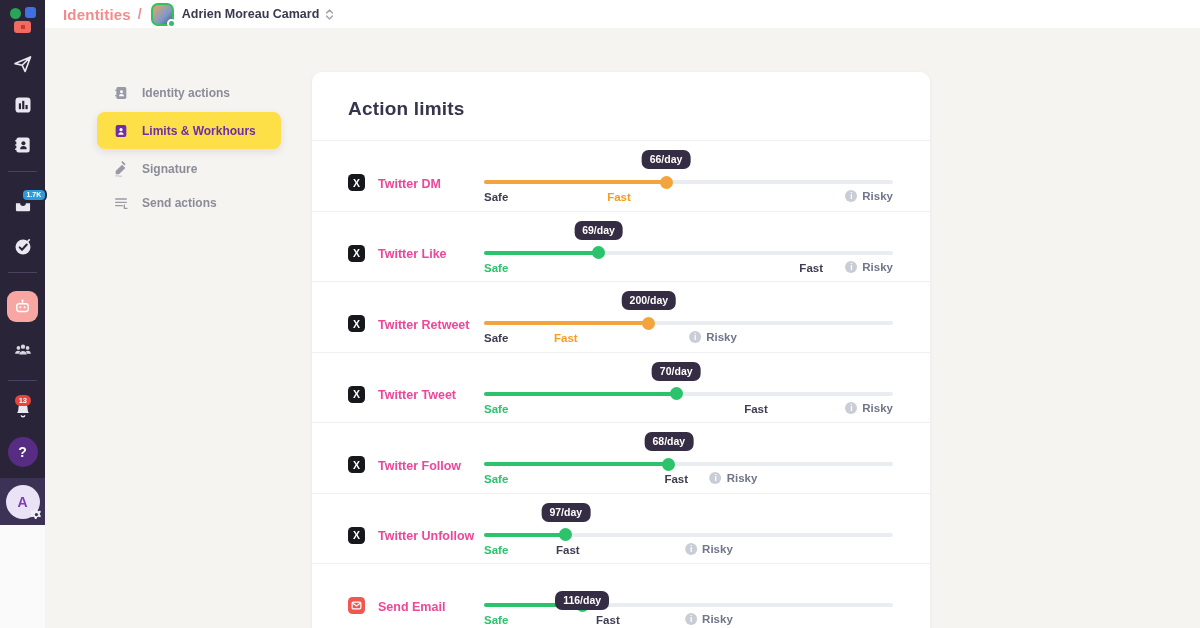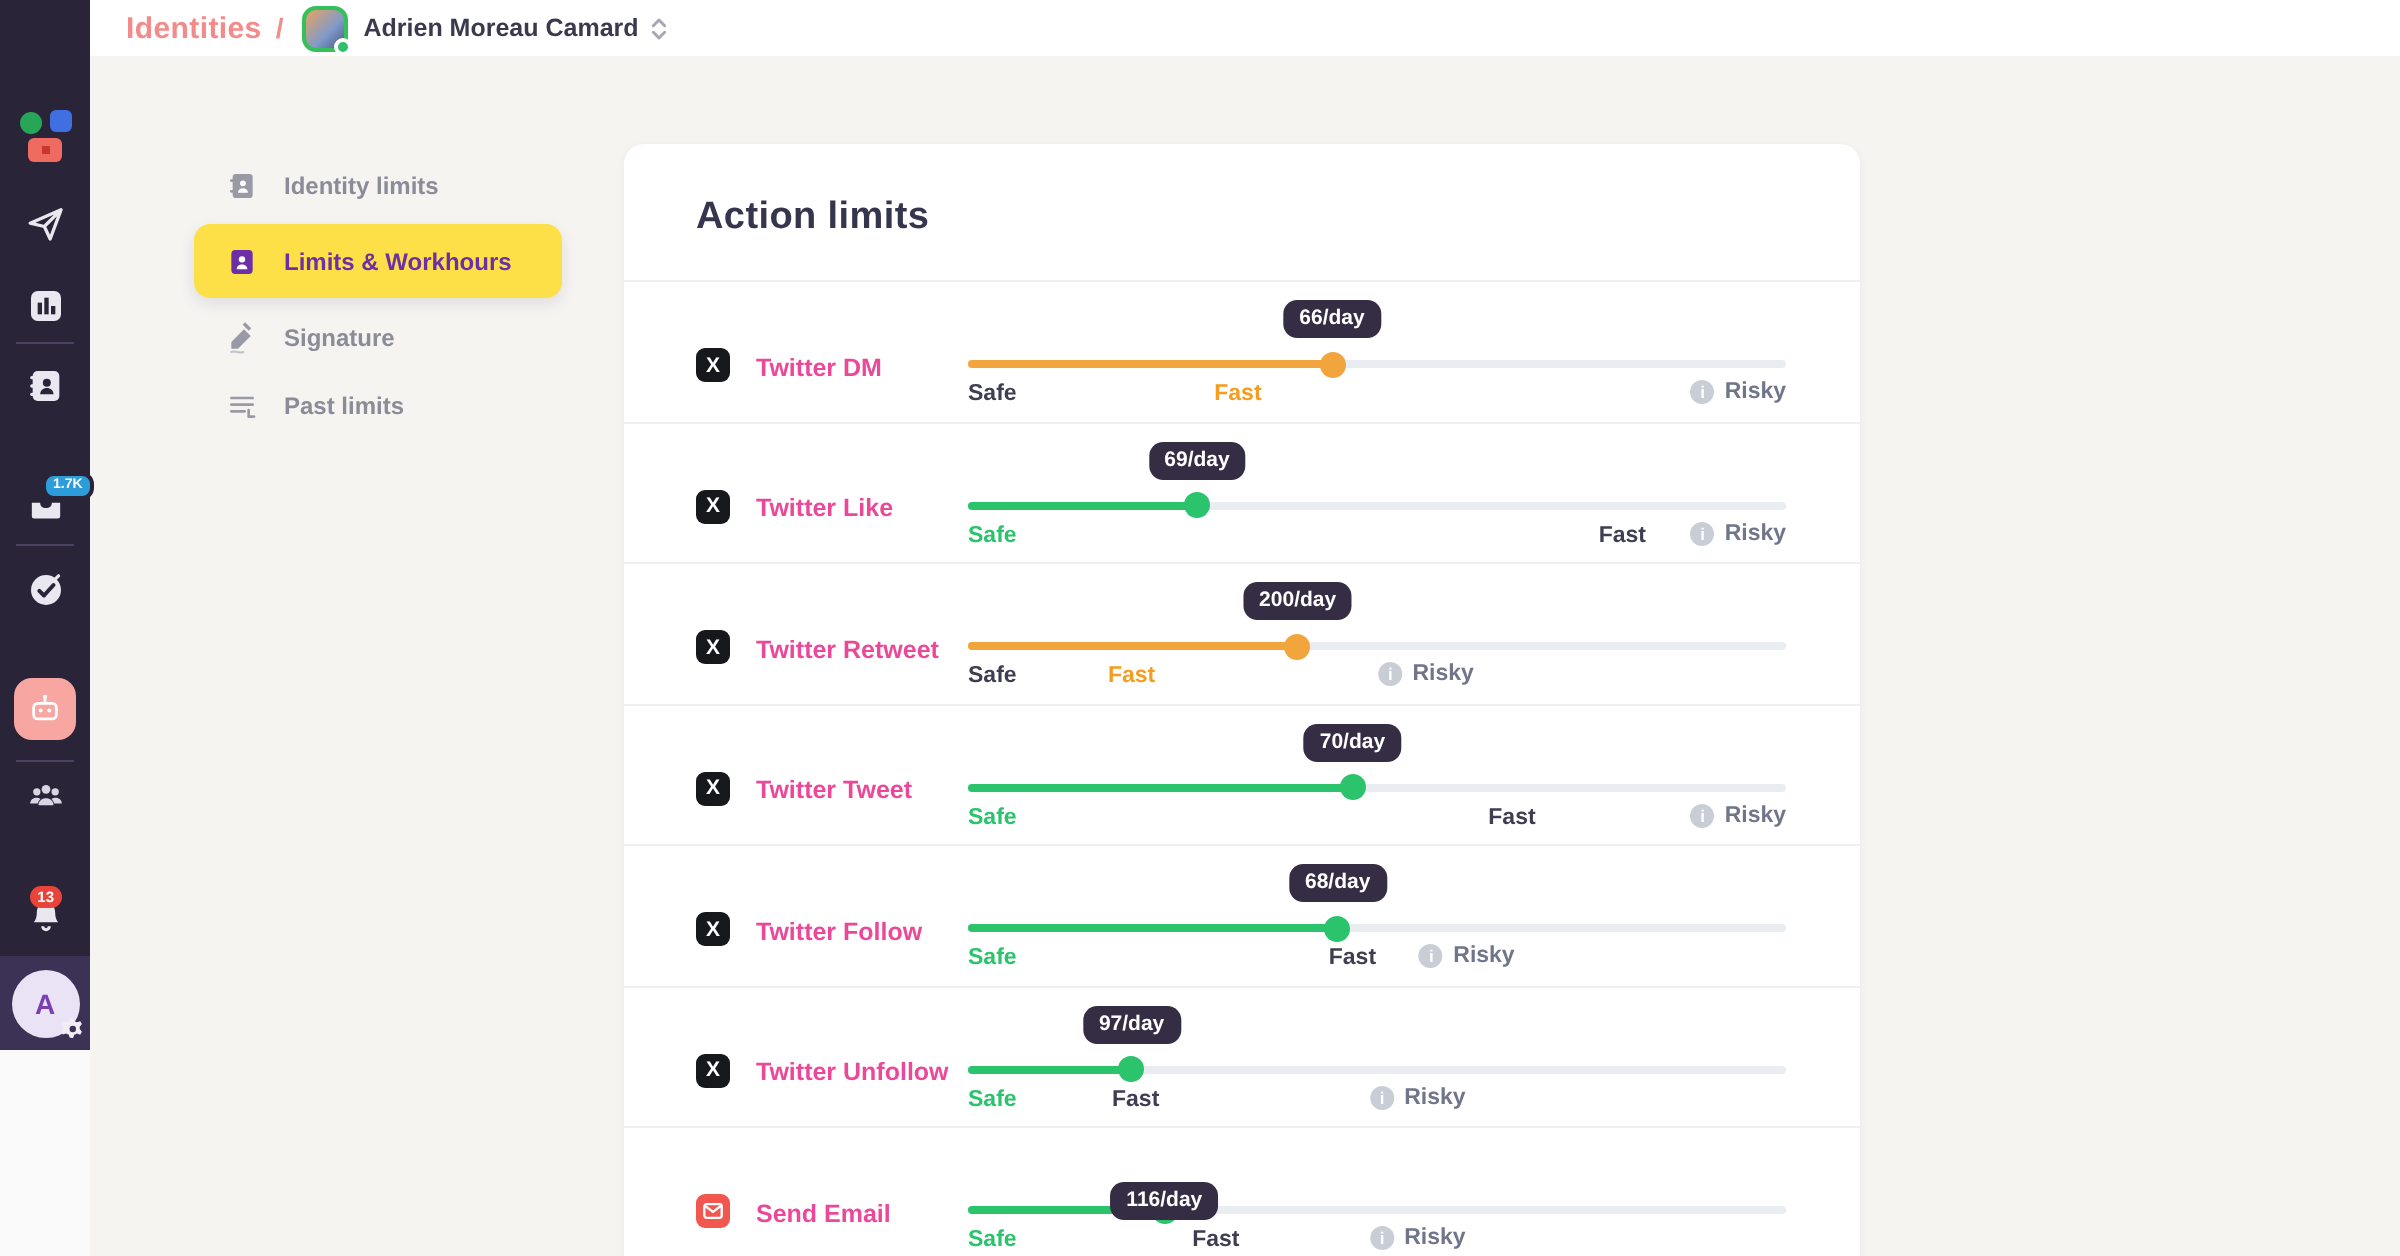--- a/index.html
+++ b/index.html
@@ -3,21 +3,21 @@
 <meta charset="utf-8">
 <style>
   * { margin:0; padding:0; box-sizing:border-box; }
   html,body { width:1200px; height:628px; }
   body { font-family:"Liberation Sans", sans-serif; background:#f5f4f1; }
   #app { position:relative; width:1200px; height:628px; overflow:hidden; background:#f5f4f1; }
 
   
   .rail { position:absolute; left:0; top:0; width:45px; height:525px; background:#2a2438; z-index:5; }
   .rail-bottom-gap { position:absolute; left:0; top:525px; width:45px; height:103px; background:#fbfafa; }
-  .rail-item { position:absolute; left:0; width:45px; display:flex; justify-content:center; align-items:center; cursor:pointer;margin-top:48px; }
+  .rail-item { position:absolute; left:0; width:45px; display:flex; justify-content:center; align-items:center; cursor:pointer; }
   .rail-div { position:absolute; left:8px; width:29px; height:1px; background:#4a4260; }
   .logo { width:26px; height:26px; position:relative; }
   .logo .g { position:absolute; left:0; top:1px; width:11px; height:11px; border-radius:50%; background:#27a658; }
   .logo .b { position:absolute; right:0; top:0; width:11px; height:11px; border-radius:3px; background:#3f6fe0; }
   .logo .r { position:absolute; left:4px; bottom:0; width:17px; height:12px; border-radius:3px; background:#ef6a5f; }
   .logo .r:after { content:""; position:absolute; left:7px; top:4px; width:4px; height:4px; background:#c8372f; }
   .ric { width:20px; height:20px; display:block; }
   .badge-pill { position:absolute; top:-7px; left:8px; background:#2d9cdb; color:#fff; font-size:7px; font-weight:bold; padding:1px 4px; border-radius:6px; border:2px solid #2a2438; line-height:8px; }
   .bell-badge { position:absolute; top:-6px; right:2px; background:#e8443a; color:#fff; font-size:7.5px; font-weight:bold; padding:1.5px 3.5px; border-radius:7px; line-height:8px; }
   .robot-btn { width:31px; height:31px; background:#f8a6a2; border-radius:9px; display:flex; align-items:center; justify-content:center; }
@@ -191,21 +191,21 @@
 
   <div class="menu">
     <div class="menu-item">
       <svg class="mi" viewBox="0 0 24 24">
           <rect x="5" y="3" width="15" height="18" rx="2.5" fill="#9a9aa6"></rect>
           <rect x="3" y="7" width="3" height="2" rx="1" fill="#9a9aa6"></rect>
           <rect x="3" y="15" width="3" height="2" rx="1" fill="#9a9aa6"></rect>
           <circle cx="12.7" cy="10" r="2.2" fill="#fff"></circle>
           <path d="M9 17 c0-2.2 1.6-3.4 3.7-3.4 s3.7 1.2 3.7 3.4 Z" fill="#fff"></path>
         </svg>
-      <span class="menu-label">Identity limits</span>
+      <span class="menu-label">Identity actions</span>
     </div>
     <div class="menu-item active">
       <svg class="mi" viewBox="0 0 24 24">
           <rect x="4" y="3" width="16" height="18" rx="3" fill="#6d2fa5"></rect>
           <circle cx="12" cy="10" r="2.4" fill="#fff"></circle>
           <path d="M8 17.5 c0-2.4 1.8-3.7 4-3.7 s4 1.3 4 3.7 Z" fill="#fff"></path>
         </svg>
       <span class="menu-label">Limits &amp; Workhours</span>
     </div>
     <div class="menu-item">
@@ -214,21 +214,21 @@
           <path d="M15.5 3.5 l5 5 2-2 -5-5 Z" fill="#9a9aa6" transform="translate(-1.8,-1.2) scale(.92)"></path>
           <path d="M4 22.5 c3-1.5 6 1.5 9 0" fill="none" stroke="#c3c3cc" stroke-width="1.6" stroke-linecap="round"></path>
         </svg>
       <span class="menu-label">Signature</span>
     </div>
     <div class="menu-item">
       <svg class="mi" viewBox="0 0 24 24">
           <path d="M4 6 h16 M4 11 h16 M4 16 h10" stroke="#9a9aa6" stroke-width="2" stroke-linecap="round"></path>
           <path d="M17 15 v5 h4" fill="none" stroke="#9a9aa6" stroke-width="2" stroke-linecap="round" stroke-linejoin="round"></path>
         </svg>
-      <span class="menu-label">Past limits</span>
+      <span class="menu-label">Send actions</span>
     </div>
   </div>
 
   <div class="card">
     <div class="card-title">Action limits</div>
     <div id="action-rows">
         <div class="action-row" style="top: 68px;">
     <span class="row-icon x-icon">X</span>
     <span class="row-label">Twitter DM</span>
     <div class="slider-area">

